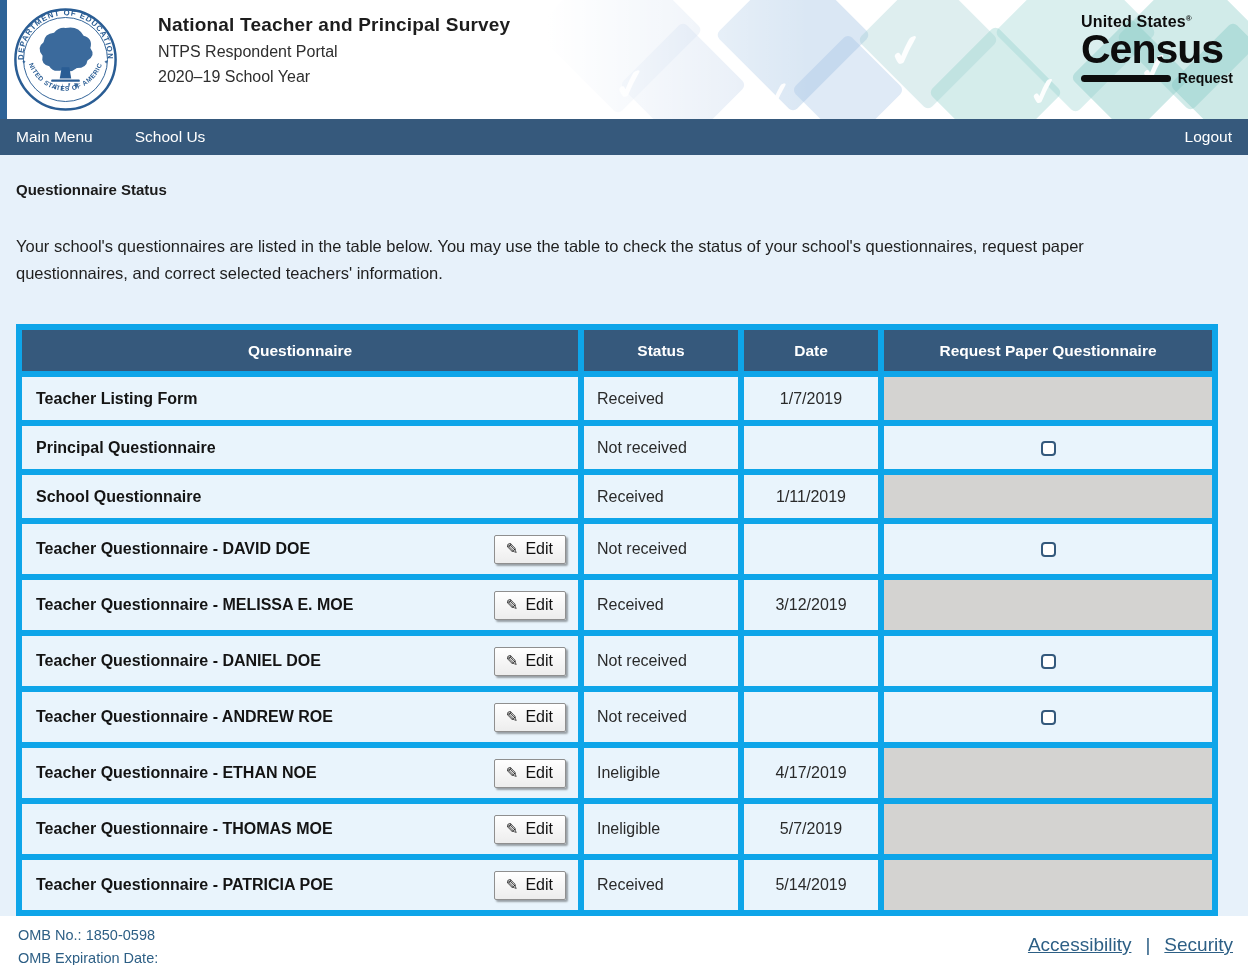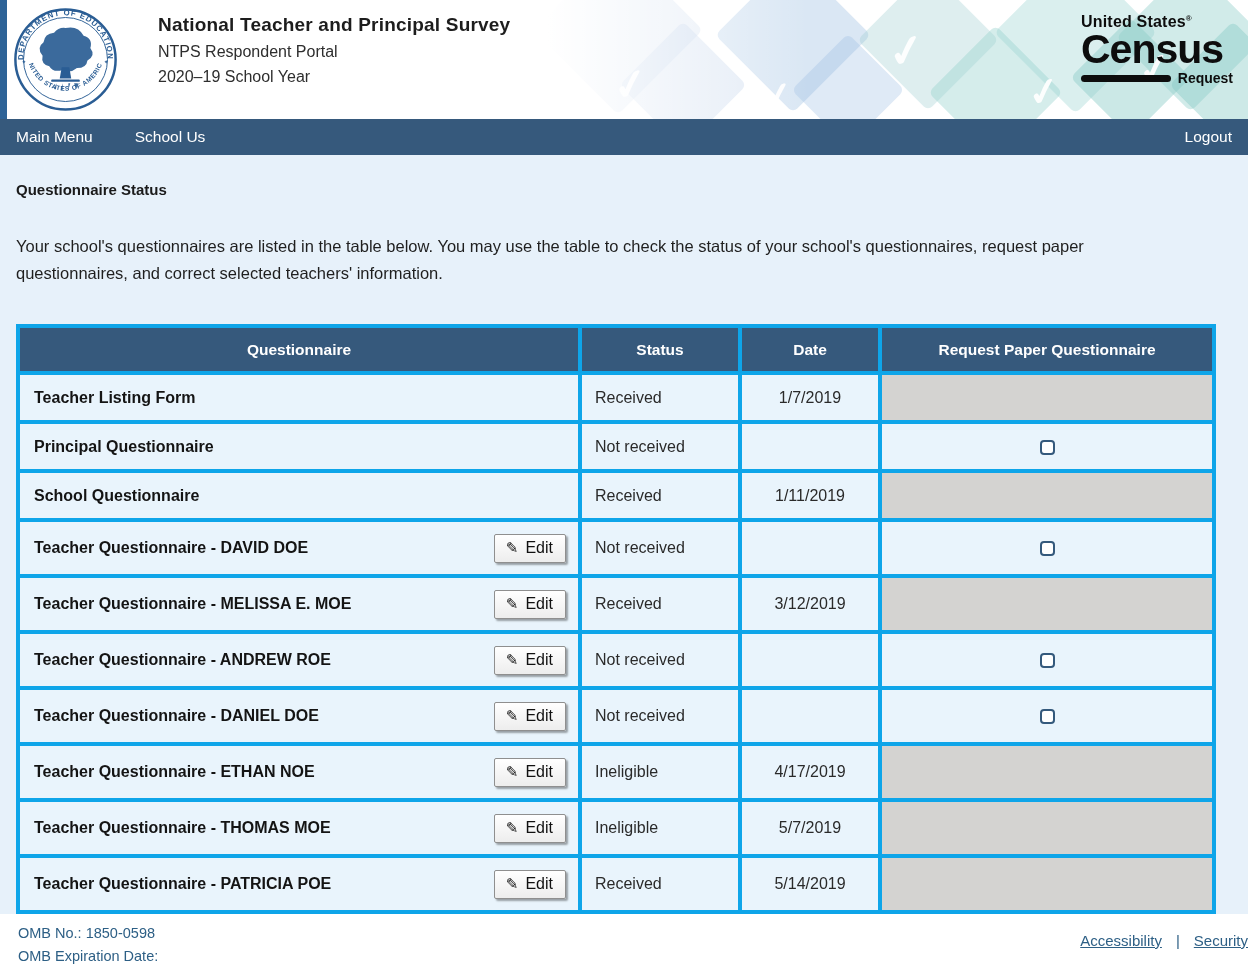--- a/index.html
+++ b/index.html
@@ -32,21 +32,21 @@
          color:#fff; font-size:15.5px; flex:0 0 auto; }
   .nav-item { margin-right:42px; cursor:pointer; }
   .nav-right { margin-left:auto; cursor:pointer; }
 
   
   .main { flex:1 1 auto; background:#e7f1fa; padding:26px 16px 0 16px; }
   .page-heading { font-size:15px; font-weight:bold; color:#1a1a1a; }
   .intro { font-size:16.5px; color:#1f1f1f; line-height:27px; margin-top:35px; max-width:1160px; }
 
   table.qtable { border-collapse:collapse; margin-top:37px; width:1196px; table-layout:fixed; }
-  .qtable th, .qtable td { border:4px solid #0ea5e9; }
+  .qtable th, .qtable td { border:6px solid #0ea5e9; }
   .qtable thead th { background:#36597c; color:#ffffff; font-size:15.5px; font-weight:bold;
                      height:47px; text-align:center; }
   .qtable td { background:#e9f4fc; font-size:16px; color:#2a2a2a; vertical-align:middle; }
   tr.short td { height:49px; }
   tr.tall td { height:56px; }
   .qwrap { display:flex; align-items:center; justify-content:space-between; padding:0 12px 0 14px; }
   .q-name { font-weight:bold; color:#141414; font-size:16px; }
   .col-s-inner { padding-left:13px; }
   .cell-date { text-align:center; }
   .cell-gray { background:#d4d3d1 !important; }
@@ -55,21 +55,21 @@
               border:2px solid #34597c; border-radius:4px; cursor:pointer; vertical-align:middle; }
   .edit-btn { display:inline-flex; align-items:center; gap:7px; font-family:"Liberation Sans",sans-serif;
               font-size:16px; color:#111; background:linear-gradient(#ffffff,#ededed);
               border:1px solid #8f8f8f; border-radius:2px; padding:4px 12px 5px 11px; cursor:pointer;
               box-shadow:2px 2px 2px rgba(0,0,0,0.35); }
   .pencil { font-size:15px; line-height:1; }
 
   
   .footer { flex:0 0 auto; background:#ffffff; padding:8px 16px 0 18px; position:relative; height:66px; }
   .omb { color:#2d5f85; font-size:14.5px; line-height:23px; }
-  .footer-links { position:absolute; right:0; top:18px; font-size:15px; color:#2d5f85; }
+  .footer-links { position:absolute; right:15px; top:18px; font-size:19px; color:#2d5f85; }
   .footer-links a { color:#2d5f85; text-decoration:underline; cursor:pointer; }
   .footer-links .sep { margin:0 14px; text-decoration:none; }
 </style>
 </head>
 <body>
 
 <div class="header">
   <div class="pattern">
     <div class="dm" style="left:10px;  top:-30px; width:120px; height:120px; background:rgba(176,199,229,0.30);"></div>
     <div class="dm" style="left:90px;  top:40px;  width:90px;  height:90px;  background:rgba(176,199,229,0.35);"></div>
@@ -233,39 +233,39 @@
             <div class="col-s-inner">Received</div>
           </td>
     <td class="cell-date">3/12/2019</td>
     <td class="cell-gray">
       
     </td>
   </tr>
         <tr class="tall">
     <td>
       <div class="qwrap">
-        <span class="q-name">Teacher Questionnaire - ANDREW ROE</span>
+        <span class="q-name">Teacher Questionnaire - DANIEL DOE</span>
         <button class="edit-btn">
           <span class="pencil">✎</span>
           <span class="edit-label">Edit</span>
         </button>
       </div>
     </td>
     <td>
             <div class="col-s-inner">Not received</div>
           </td>
     <td class="cell-date"></td>
     <td class="cell-check">
       <span class="checkbox"></span>
     </td>
   </tr>
         <tr class="tall">
     <td>
       <div class="qwrap">
-        <span class="q-name">Teacher Questionnaire - DANIEL DOE</span>
+        <span class="q-name">Teacher Questionnaire - ANDREW ROE</span>
         <button class="edit-btn">
           <span class="pencil">✎</span>
           <span class="edit-label">Edit</span>
         </button>
       </div>
     </td>
     <td>
             <div class="col-s-inner">Not received</div>
           </td>
     <td class="cell-date"></td>

